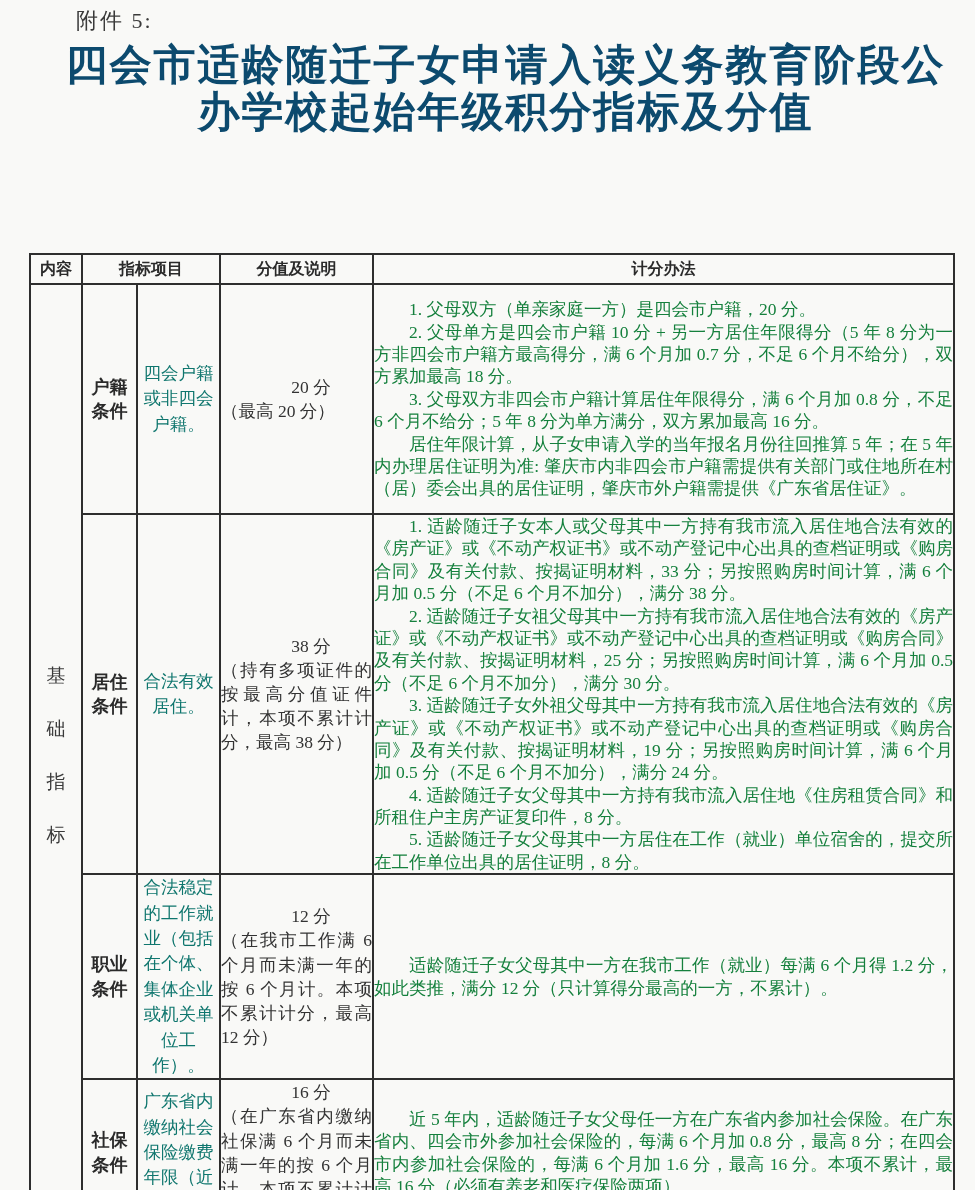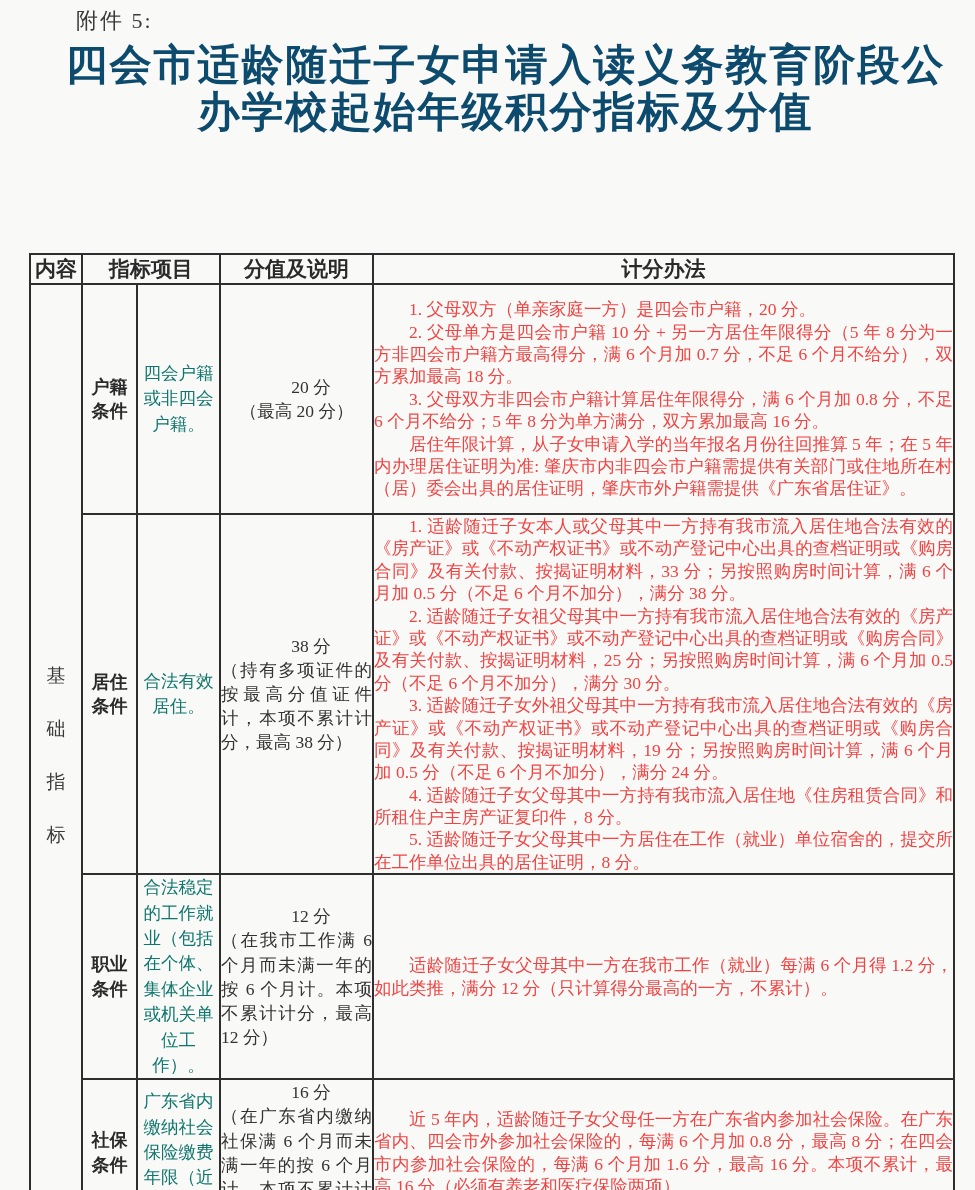--- a/index.html
+++ b/index.html
@@ -42,21 +42,21 @@
     background: transparent;
   }
   .score-table td, .score-table th {
     border: 2px solid #2e2e2e;
     padding: 0;
     vertical-align: middle;
     overflow: hidden;
   }
   .score-table th {
     height: 28px;
-    font-size: 21px;
+    font-size: 16px;
     font-weight: bold;
     text-align: center;
     color: #2a2a2a;
   }
   
   .content-cell { text-align: center; }
   .vertical-label {
     display: flex;
     flex-direction: column;
     align-items: center;
@@ -84,26 +84,26 @@
   }
   
   .score-cell {
     font-size: 17.5px;
     line-height: 1.38;
     padding: 0 4px;
     color: #333;
   }
   .score-main { display: block; text-align: center; margin-left: 29px; }
   .score-note { display: block; text-align: justify; text-justify: inter-ideograph; }
-  .score-note.center { text-align: center; }
+  .score-note.center { text-align: left; }
   
   .method-cell {
     font-size: 17.5px;
     padding: 2px 6px 2px 5px;
-    color: #ef4444;
+    color: #15803d;
   }
   .method-cell p {
     margin: 0;
     text-indent: 2em;
     text-align: justify;
     text-justify: inter-ideograph;
     line-height: 1.28;
   }
 </style>
 </head>

